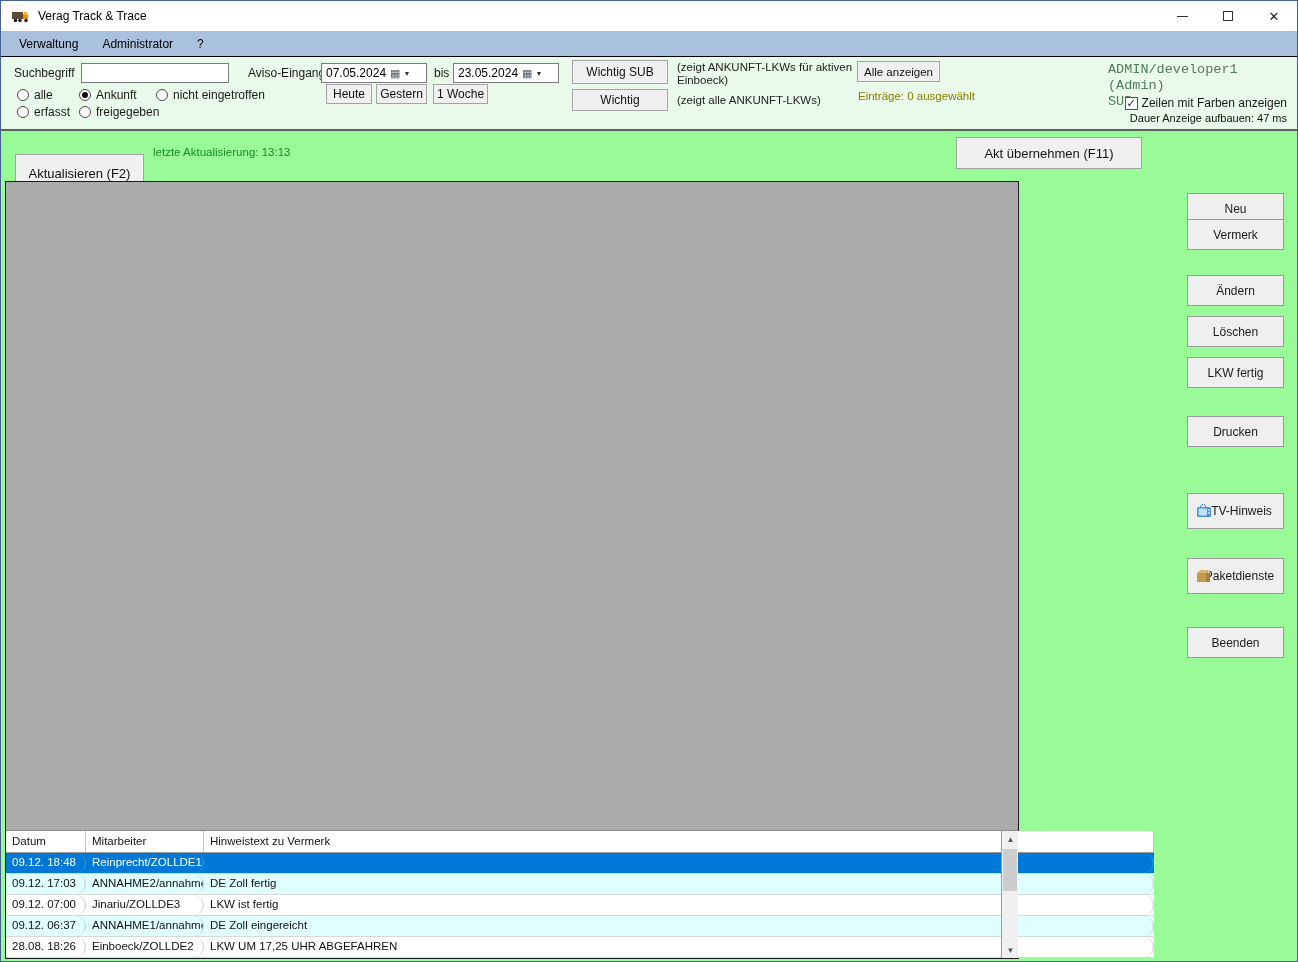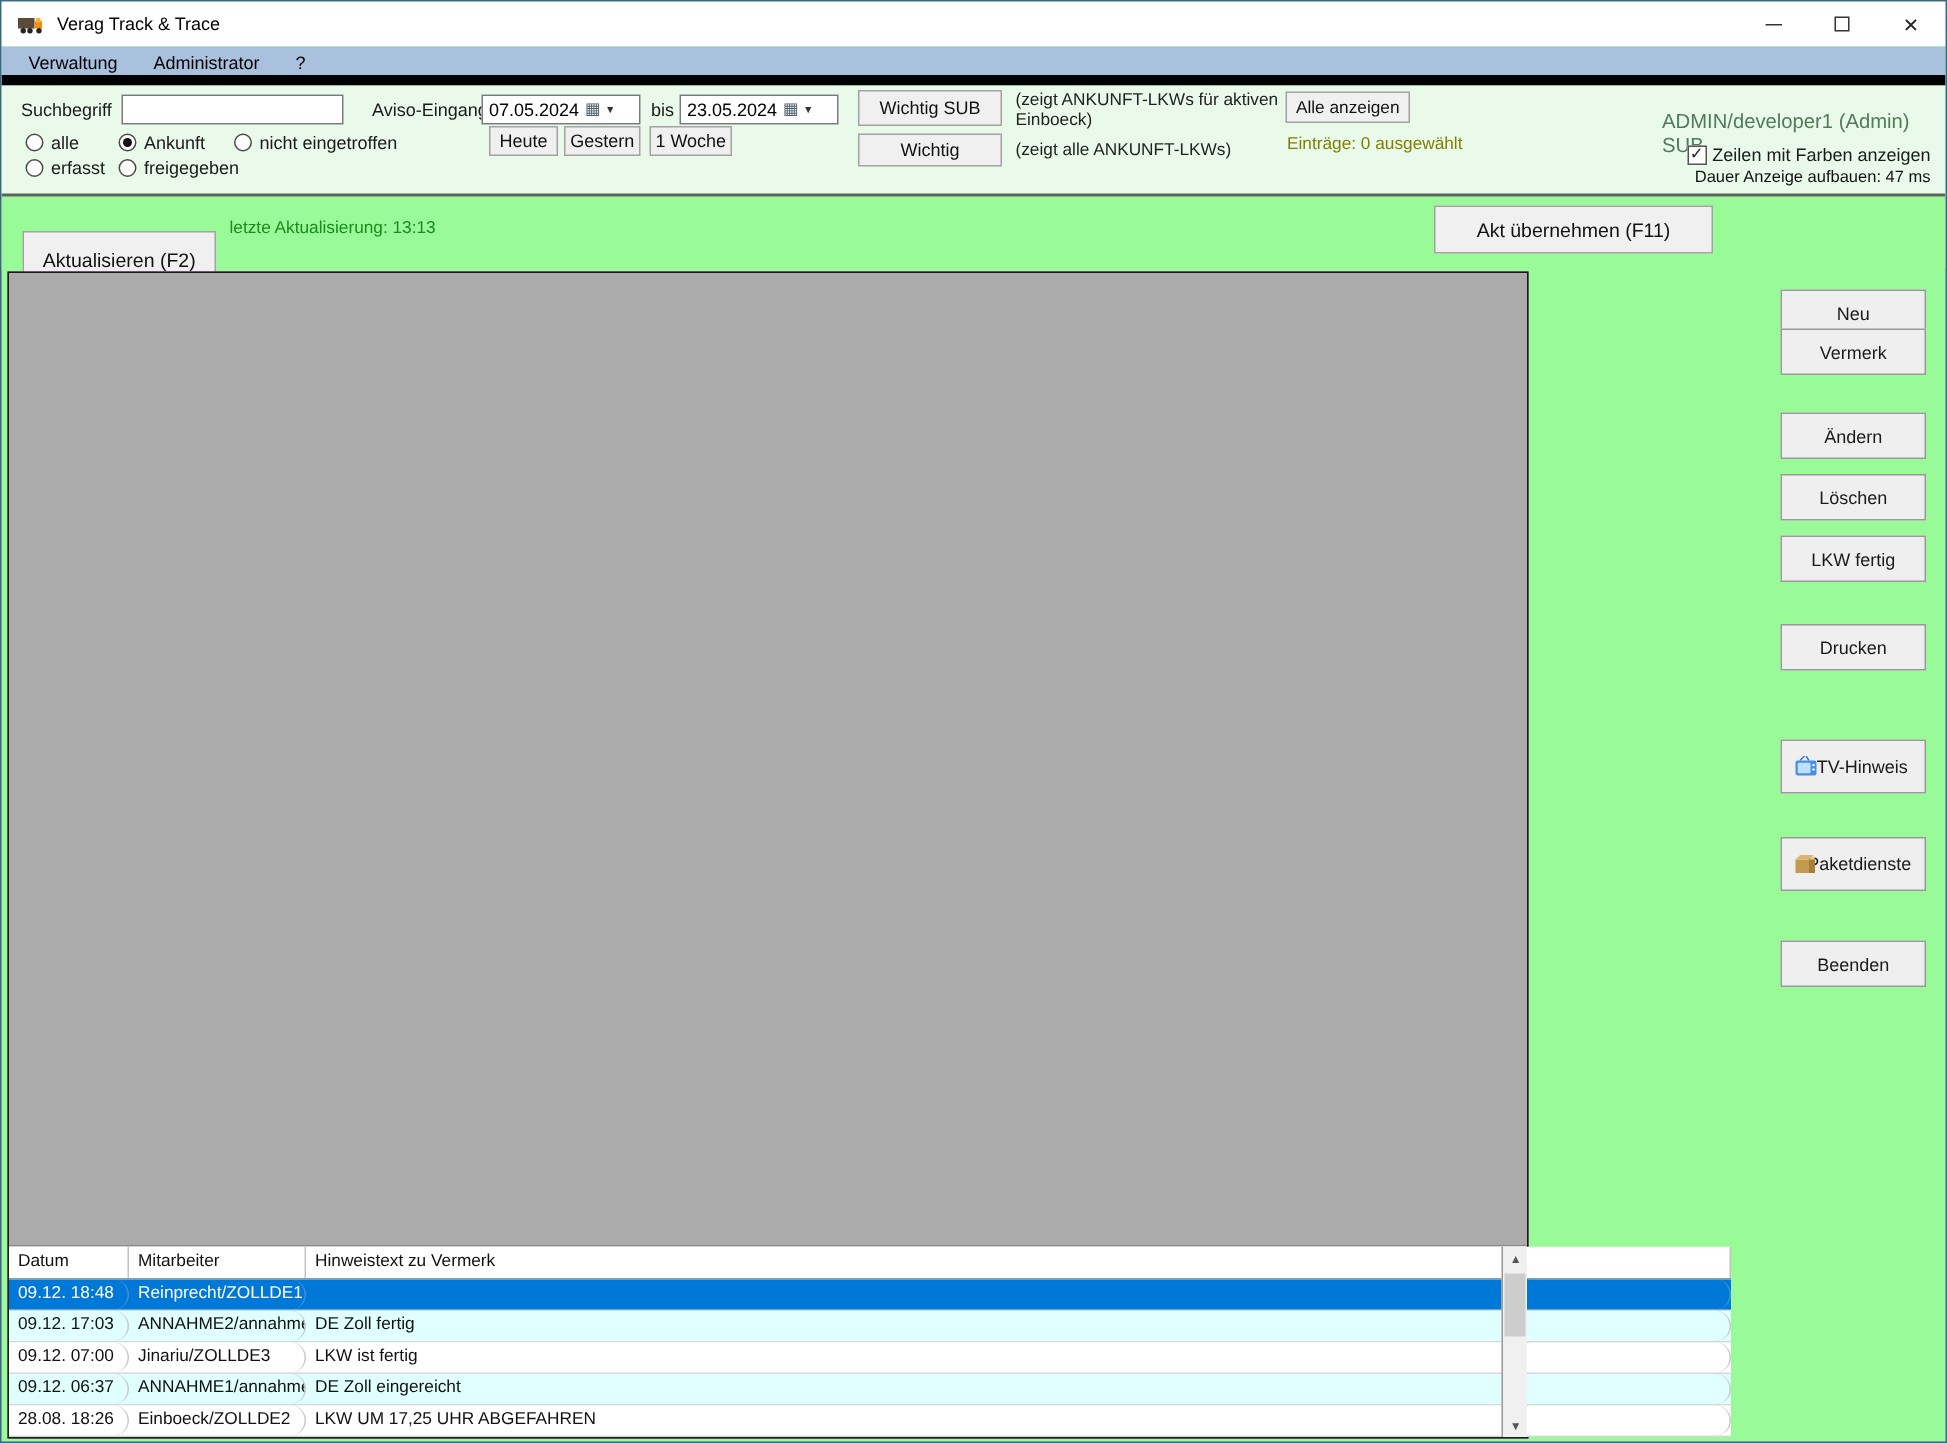--- a/index.html
+++ b/index.html
@@ -10,21 +10,21 @@
   .titlebar { position:absolute; left:0; top:0; width:100%; height:30px; background:#ffffff; display:flex; align-items:center; }
   .titlebar .app-icon { margin-left:11px; width:18px; height:14px; display:inline-block; }
   .titlebar .title { margin-left:8px; font-size:12px; color:#000; }
   .win-controls { position:absolute; right:0; top:0; height:30px; display:flex; }
   .win-ctl { width:46px; height:30px; display:flex; align-items:center; justify-content:center; color:#222; }
   .min-glyph { width:11px; height:1px; background:#333; display:inline-block; }
   .max-glyph { width:10px; height:10px; border:1px solid #333; display:inline-block; }
   .close-glyph { font-size:13px; line-height:13px; color:#222; }
 
   
-  .menubar { position:absolute; left:0; top:30px; width:100%; height:26px; background:#a9c1dc; display:flex; align-items:flex-start; padding-left:6px; border-bottom:7px solid #000000; }
+  .menubar { position:absolute; left:0; top:30px; width:100%; height:26px; background:#a9c1dc; display:flex; align-items:center; padding-left:6px; border-bottom:1px solid #000000; }
   .menu-item { padding:4px 12px; color:#000; }
 
   
   .filter-panel { position:absolute; left:0; top:56px; width:100%; height:74px; background:#eafaea; border-bottom:2px solid #5c625c; }
   .fp { position:absolute; }
   .label { color:#1a1a1a; }
   input.text-input { border:1px solid #777c80; background:#fff; height:20px; font-family:"Liberation Sans",sans-serif; font-size:12px; padding:0 4px; }
   .date-box { border:1px solid #777c80; background:#fff; height:20px; display:flex; align-items:center; }
   .date-box input { border:none; outline:none; width:66px; font-size:12px; padding-left:4px; font-family:"Liberation Sans",sans-serif; background:transparent; }
   .date-icons { display:flex; align-items:center; gap:3px; margin-left:2px; padding-right:4px; }
@@ -41,21 +41,21 @@
   .chk-box { width:13px; height:13px; border:1px solid #555; background:#fff; font-size:11px; line-height:11px; display:flex; align-items:center; justify-content:center; color:#222; }
   .duration { font-size:11px; color:#111; }
 
   
   .toolbar { position:absolute; left:0; top:132px; width:100%; height:46px; background:#98fb98; }
   .refresh-btn { position:absolute; left:14px; top:6px; width:129px; height:39px; font-size:13px;margin-top:15px; }
   .last-refresh { position:absolute; left:152px; top:13px; color:#1d8a1d; font-size:11.5px; }
   .akt-btn { position:absolute; left:955px; top:4px; width:186px; height:32px; font-size:13px; }
 
   
-  .main-region { position:absolute; left:4px; top:180px; width:1014px; height:778px; border:1px solid #1c1c1c; background:#a21caf; }
+  .main-region { position:absolute; left:4px; top:180px; width:1014px; height:778px; border:1px solid #1c1c1c; background:#b91c1c; }
   .grid-area { position:absolute; left:0; top:0; width:100%; height:648px; background:#ababab; }
 
   .table-area { position:absolute; left:0; bottom:0; width:100%; height:128px; background:#fff; border-top:1px solid #8a8a8a; }
   .tbl { position:absolute; left:0; top:0; width:1148px; height:100%; overflow:hidden; }
   .tbl-header { display:flex; height:22px; background:#fff; border-bottom:1px solid #9a9a9a; }
   .tbl-header .hcell { padding:4px 0 0 6px; font-size:11.5px; color:#111; border-right:1px solid #c3c3c3; }
   .tbl-row { display:flex; height:21px; background:#fff; border-bottom:1px solid #d8d8d8; }
   .tbl-row .cell { padding:3px 0 0 6px; font-size:11.5px; color:#111; border-right:1px solid #c8c8c8; white-space:nowrap; overflow:hidden;border-radius:10px; }
   .col-datum { width:80px; flex:0 0 80px; }
   .col-mit   { width:118px; flex:0 0 118px; }
@@ -130,21 +130,21 @@
       <input value="23.05.2024" style="">
       <span class="date-icons">
         <span class="cal-icon">▦</span>
         <span class="dd-arrow">▼</span>
       </span>
     </div>
 
     <div class="fp win-btn" style="left:571px; top:3px; width:96px; height:24px;">Wichtig SUB</div>
     <div class="fp hint" style="left:676px; top:4px; width:180px;">(zeigt ANKUNFT-LKWs für aktiven Einboeck)</div>
     <div class="fp win-btn" style="left:856px; top:4px; width:83px; height:21px; font-size:11.5px;">Alle anzeigen</div>
-    <div class="fp user-block" style="left:1107px; top:16px; width:180px;">
+    <div class="fp user-block" style="left:1107px; top:5px; width:180px;font-family:Liberation Mono, monospace;">
       <div>ADMIN/developer1 (Admin)</div>
       <div>SUB</div>
     </div>
 
     <div class="fp radio-row" style="left:16px; top:31px;">
       <span class="radio-circle"></span>
       <span>alle</span>
     </div>
     <div class="fp radio-row" style="left:78px; top:31px;">
       <span class="radio-circle checked"></span>

